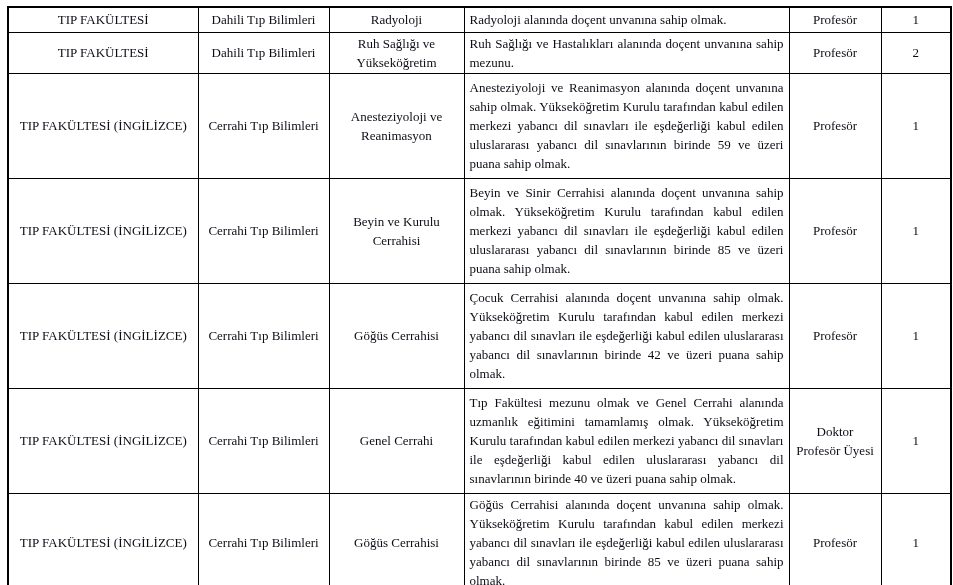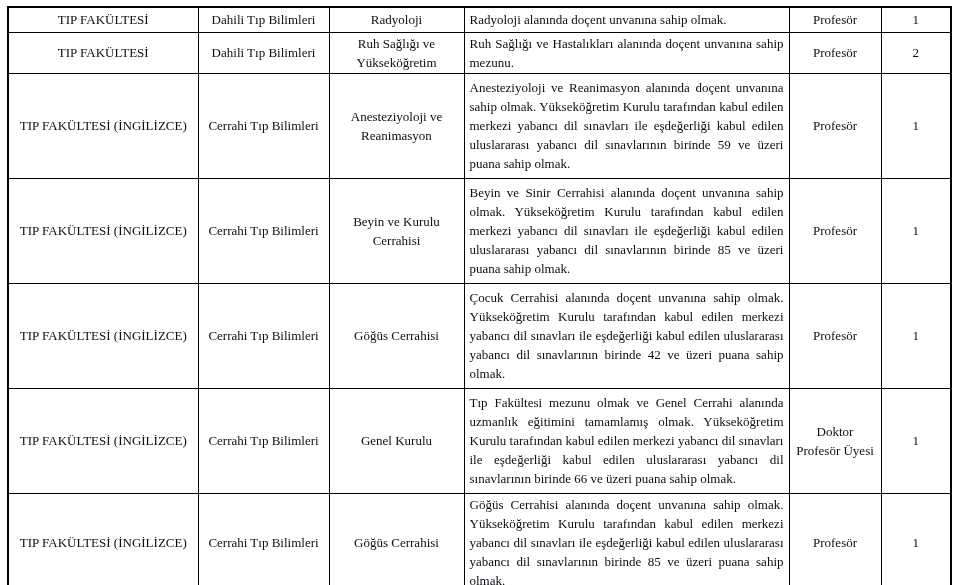--- a/index.html
+++ b/index.html
@@ -102,22 +102,22 @@
     <td class="c-center">TIP FAKÜLTESİ (İNGİLİZCE)</td>
     <td class="c-center">Cerrahi Tıp Bilimleri</td>
     <td class="c-field">Göğüs Cerrahisi</td>
     <td class="c-justify">Çocuk Cerrahisi alanında doçent unvanına sahip olmak. Yükseköğretim Kurulu tarafından kabul edilen merkezi yabancı dil sınavları ile eşdeğerliği kabul edilen uluslararası yabancı dil sınavlarının birinde 42 ve üzeri puana sahip olmak.</td>
     <td class="c-center">Profesör</td>
     <td class="c-center">1</td>
   </tr>
         <tr>
     <td class="c-center">TIP FAKÜLTESİ (İNGİLİZCE)</td>
     <td class="c-center">Cerrahi Tıp Bilimleri</td>
-    <td class="c-field">Genel Kurulu</td>
-    <td class="c-justify">Tıp Fakültesi mezunu olmak ve Genel Cerrahi alanında uzmanlık eğitimini tamamlamış olmak. Yükseköğretim Kurulu tarafından kabul edilen merkezi yabancı dil sınavları ile eşdeğerliği kabul edilen uluslararası yabancı dil sınavlarının birinde 66 ve üzeri puana sahip olmak.</td>
+    <td class="c-field">Genel Cerrahi</td>
+    <td class="c-justify">Tıp Fakültesi mezunu olmak ve Genel Cerrahi alanında uzmanlık eğitimini tamamlamış olmak. Yükseköğretim Kurulu tarafından kabul edilen merkezi yabancı dil sınavları ile eşdeğerliği kabul edilen uluslararası yabancı dil sınavlarının birinde 40 ve üzeri puana sahip olmak.</td>
     <td class="c-center">Doktor Profesör Üyesi</td>
     <td class="c-center">1</td>
   </tr>
         <tr>
     <td class="c-center">TIP FAKÜLTESİ (İNGİLİZCE)</td>
     <td class="c-center">Cerrahi Tıp Bilimleri</td>
     <td class="c-field">Göğüs Cerrahisi</td>
     <td class="c-justify">Göğüs Cerrahisi alanında doçent unvanına sahip olmak. Yükseköğretim Kurulu tarafından kabul edilen merkezi yabancı dil sınavları ile eşdeğerliği kabul edilen uluslararası yabancı dil sınavlarının birinde 85 ve üzeri puana sahip olmak.</td>
     <td class="c-center">Profesör</td>
     <td class="c-center">1</td>

